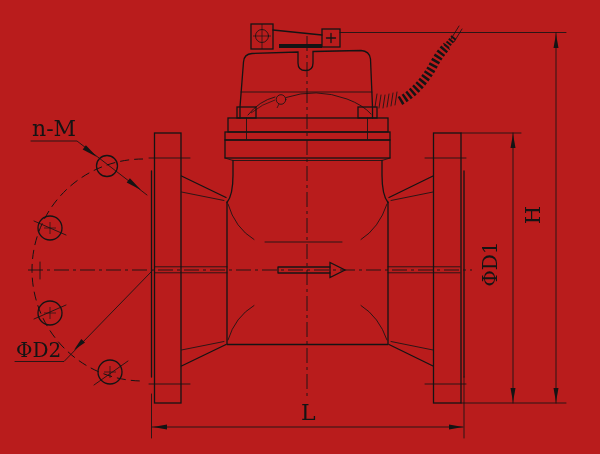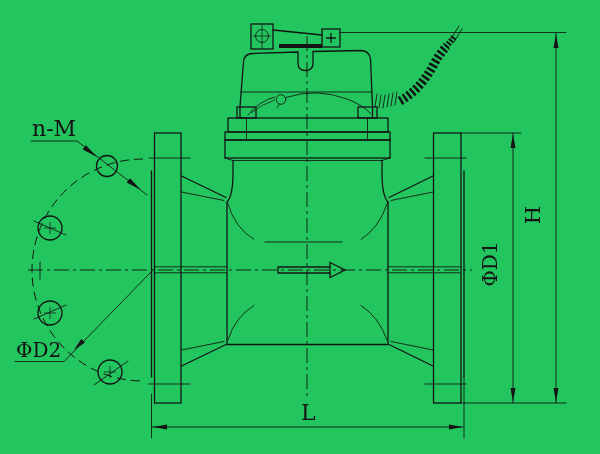--- a/index.html
+++ b/index.html
@@ -1,16 +1,16 @@
 <!DOCTYPE html>
 <html><head>
 <meta charset="utf-8">
 <style>
   html,body{margin:0;padding:0;background:#fff;}
-  .stage{width:600px;height:454px;background:#22c55e;position:relative;overflow:hidden;}
+  .stage{width:600px;height:454px;background:#b91c1c;position:relative;overflow:hidden;}
   svg{display:block;}
   .ln{stroke:#141414;fill:none;stroke-width:1.3;stroke-linecap:round;}
   .thin{stroke:#141414;fill:none;stroke-width:0.85;stroke-linecap:round;}
   .hair{stroke:#141414;fill:none;stroke-width:0.7;}
   .cl{stroke:#141414;fill:none;stroke-width:0.9;stroke-dasharray:15,4,3,4;}
   .dash{stroke:#141414;fill:none;stroke-width:1;stroke-dasharray:9,5;}
   .fill{fill:#141414;stroke:none;}
   .corr{stroke:#141414;fill:none;stroke-width:9;stroke-dasharray:2.5,2.3;stroke-linecap:butt;}
   .corr2{stroke:#141414;fill:none;stroke-width:6;stroke-dasharray:2,1.6;stroke-linecap:butt;}
   .lbl{font-family:"DejaVu Serif","Liberation Serif",serif;fill:#141414;}

